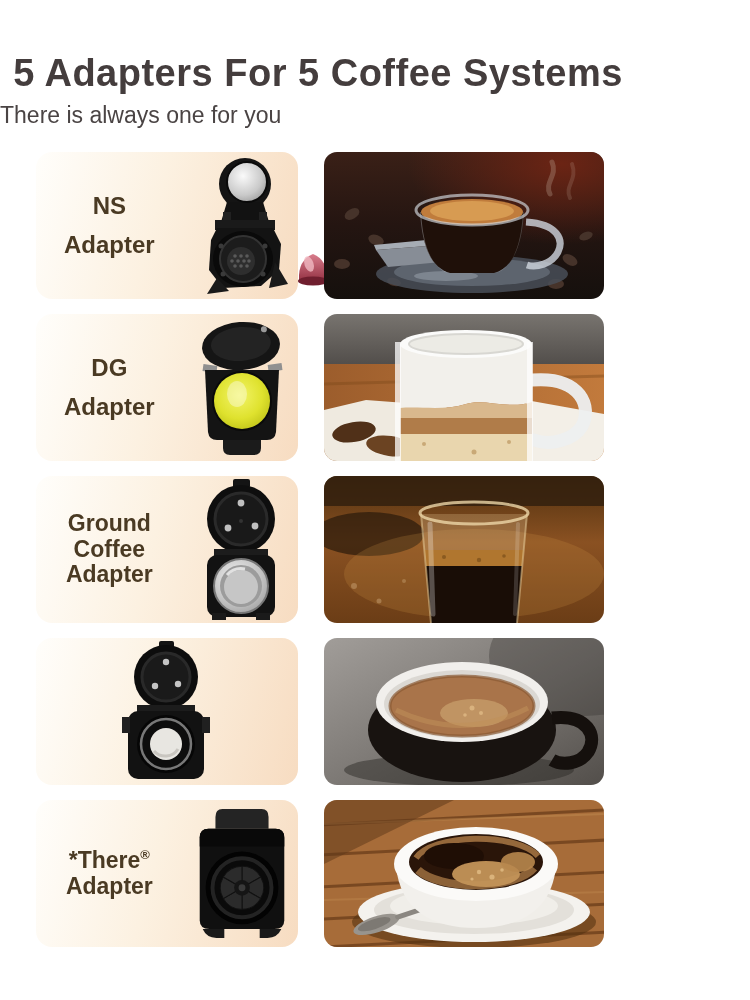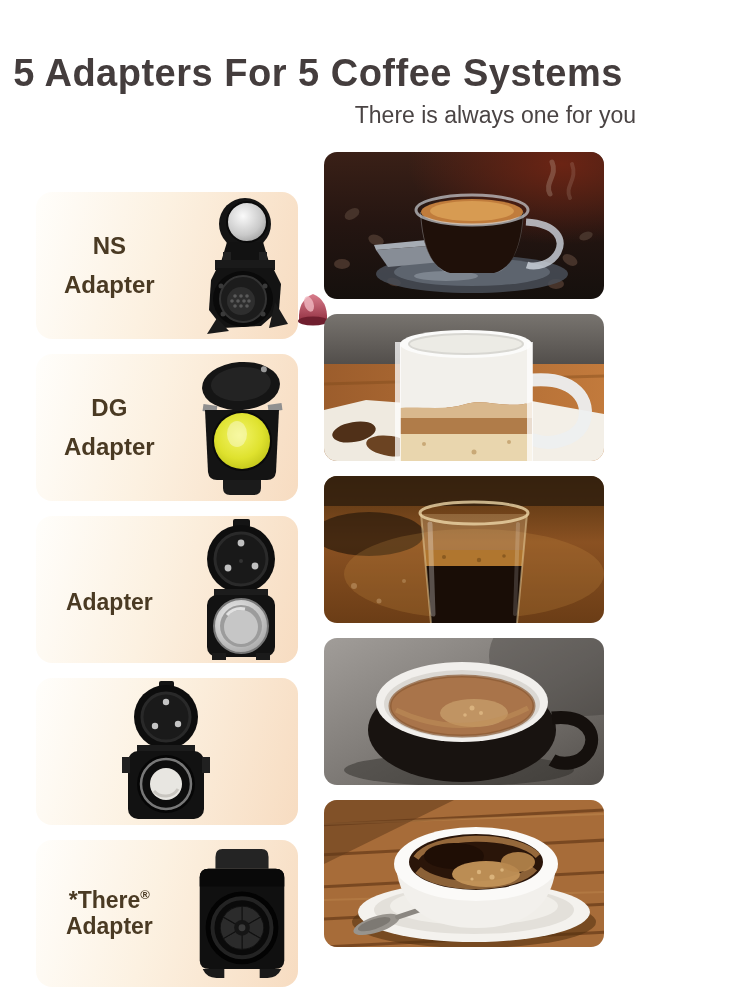--- a/index.html
+++ b/index.html
@@ -1,23 +1,23 @@
 <!DOCTYPE html>
 <html><head>
 <meta charset="utf-8">
 <style>
   html,body{margin:0;padding:0;}
   body{width:750px;height:1000px;background:#ffffff;font-family:"Liberation Sans",sans-serif;}
   .page{position:relative;width:636px;height:1000px;background:#ffffff;overflow:hidden;}
   .title{margin:0;padding-top:52px;text-align:center;font-size:38px;font-weight:bold;color:#443d3d;letter-spacing:.5px;}
-  .subtitle{margin-top:7px;text-align:right;font-size:23px;color:#4a4444;}
+  .subtitle{margin-top:7px;text-align:left;font-size:23px;color:#4a4444;}
   .rows{margin-top:23px;padding:0 32px 0 36px;display:flex;flex-direction:column;gap:15px;}
   .row{display:flex;gap:26px;height:147px;}
   .panel{width:376px;height:147px;border-radius:16px;display:flex;align-items:center;
-         background:linear-gradient(105deg,#fffefb 0%,#fcf1e1 45%,#f7dcc1 100%);margin-top:40px;}
+         background:linear-gradient(105deg,#fffefb 0%,#fcf1e1 45%,#f7dcc1 100%);}
   .label{flex:0 0 56%;text-align:center;font-weight:bold;font-size:24px;color:#4a3a23;}
   .label.roomy{line-height:1.6;}
   .label.tight{line-height:1.12;font-size:23px;}
   .label sup{font-size:13px;}
   .adapter{flex:1;display:flex;justify-content:center;align-items:center;height:100%;}
   .adapter svg{display:block;}
   .photo{width:280px;height:147px;border-radius:13px;overflow:hidden;flex:0 0 auto;}
   .photo svg{display:block;width:100%;height:100%;}
 </style>
 </head>
@@ -191,21 +191,21 @@
           <ellipse cx="142" cy="30" rx="57" ry="10" fill="#ecebe5" stroke="#d8d7d2" stroke-width="2"></ellipse>
           <rect x="71" y="28" width="6" height="119" fill="#fdfdfd" opacity="0.75"></rect>
           <rect x="203" y="28" width="6" height="119" fill="#fdfdfd" opacity="0.75"></rect>
         </svg>
       </div>
     </div>
 
     <div class="row">
       <div class="panel">
         <div class="label tight">
-          <sup></sup><br>
+          <span>Ground Coffee</span><sup></sup><br>
           <span>Adapter</span>
         </div>
         <div class="adapter">
           <svg width="118" height="142" viewBox="0 0 118 142">
             <defs>
               <radialGradient id="steel3" cx="0.4" cy="0.35" r="0.8">
                 <stop offset="0" stop-color="#f0f0f0"></stop>
                   <stop offset="0.6" stop-color="#c2c2c2"></stop>
                   <stop offset="1" stop-color="#9a9a9a"></stop>
               </radialGradient>

